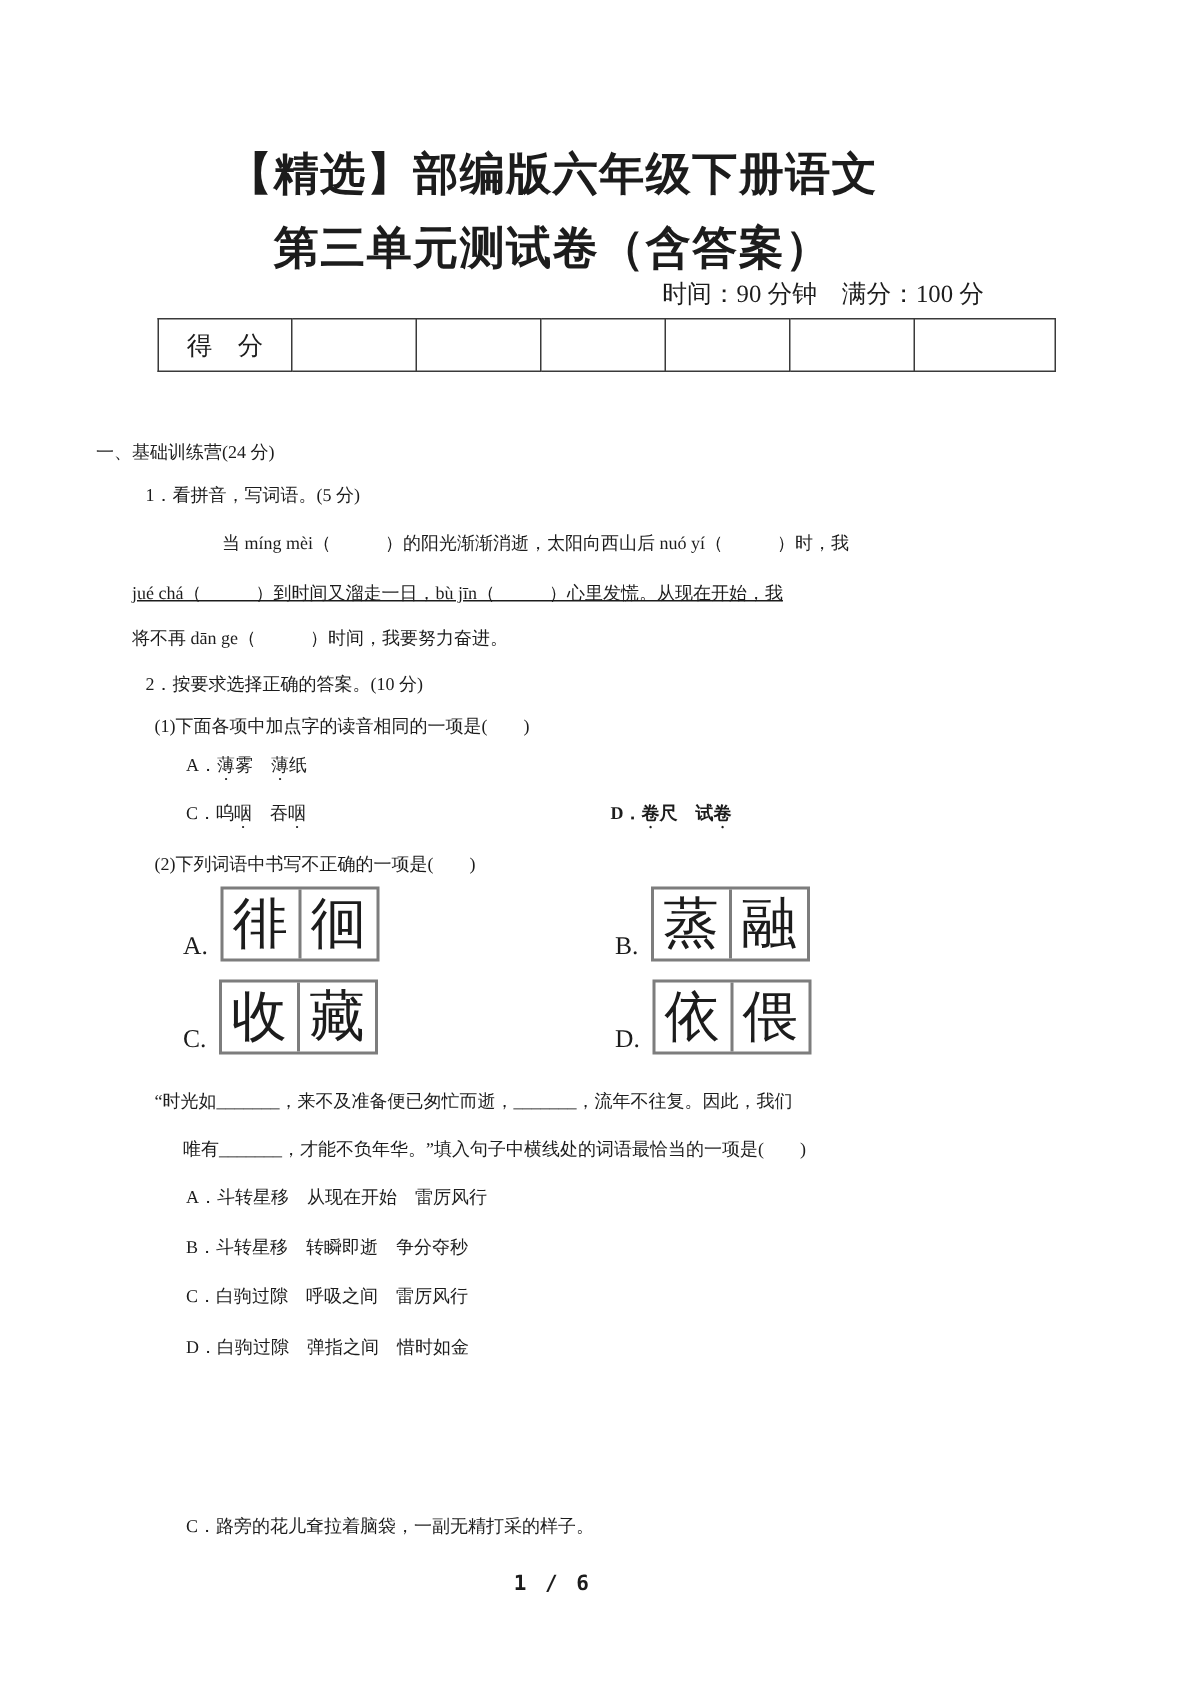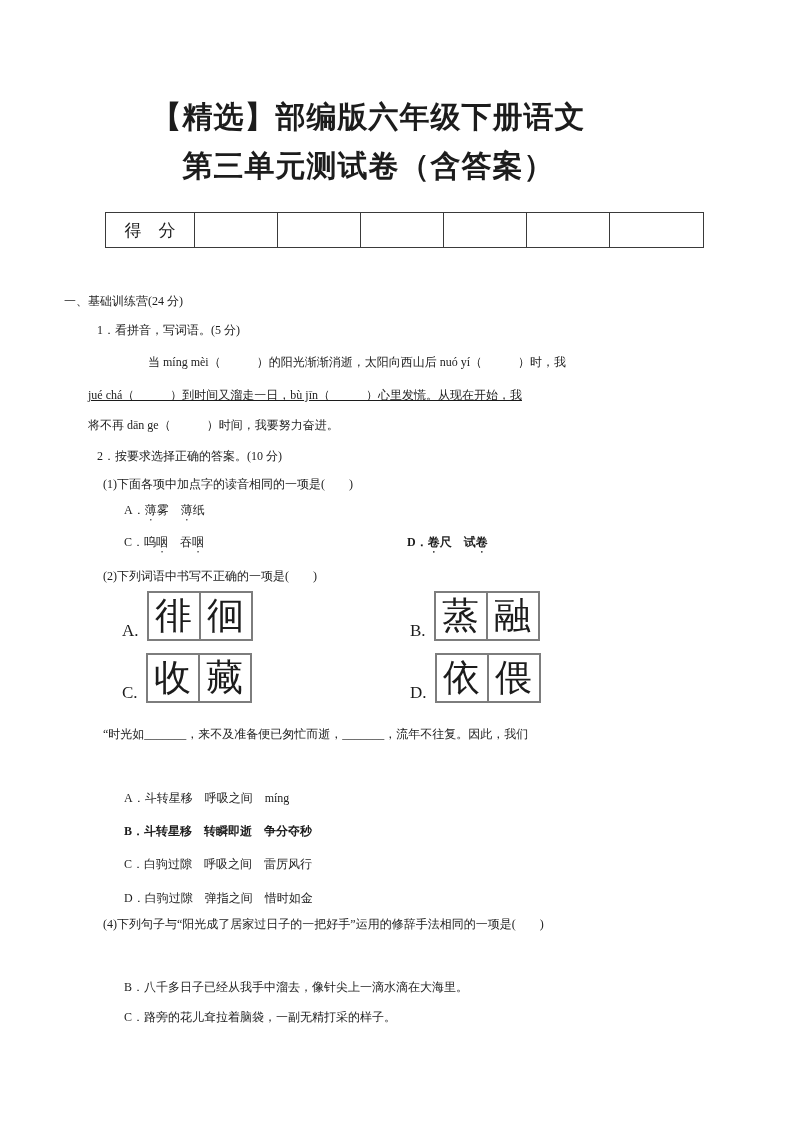--- a/index.html
+++ b/index.html
@@ -66,20 +66,21 @@
 </head>
 <body>
 
 <div class="page">
 
   <div class="title">
     <div>【精选】部编版六年级下册语文</div>
     <div>第三单元测试卷（含答案）</div>
   </div>
 
+  <div class="meta">时间：90 分钟　满分：100 分</div>
 
   <table class="score-table">
     <colgroup>
       <col style="width:89px">
         <col style="width:83px">
         <col style="width:83px">
       <col style="width:83px">
         <col style="width:83px">
         <col style="width:83px">
       <col style="width:94px">
@@ -143,23 +144,23 @@
   </div>
   <div class="boxgroup" style="top:653px;left:410px;">
     <span class="boxlabel">D.</span>
     <span class="charbox">
       <span class="charcell">依</span>
         <span class="charcell">偎</span>
     </span>
   </div>
 
   <div class="ln" style="top:723px;left:103px;">“时光如_______，来不及准备便已匆忙而逝，_______，流年不往复。因此，我们</div>
-  <div class="ln" style="top:787px;left:124px;">A．斗转星移　呼吸之间　míng</div>
-  <div class="ln" style="top:820px;left:124px;font-weight:bold;">B．斗转星移　转瞬即逝　争分夺秒</div>
+  <div class="ln" style="top:755px;left:122px;">唯有_______，才能不负年华。”填入句子中横线处的词语最恰当的一项是(　　)</div>
+  <div class="ln" style="top:787px;left:124px;">A．斗转星移　从现在开始　雷厉风行</div>
+  <div class="ln" style="top:820px;left:124px;">B．斗转星移　转瞬即逝　争分夺秒</div>
   <div class="ln" style="top:853px;left:124px;">C．白驹过隙　呼吸之间　雷厉风行</div>
   <div class="ln" style="top:887px;left:124px;">D．白驹过隙　弹指之间　惜时如金</div>
 
-  <div class="ln" style="top:913px;left:103px;">(4)下列句子与“阳光成了居家过日子的一把好手”运用的修辞手法相同的一项是(　　)</div>
-  <div class="ln" style="top:976px;left:124px;">B．八千多日子已经从我手中溜去，像针尖上一滴水滴在大海里。</div>
   <div class="ln" style="top:1006px;left:124px;">C．路旁的花儿耷拉着脑袋，一副无精打采的样子。</div>
 
+  <div class="pagenum">1 / 6</div>
 
 </div>
 
 </body></html>

